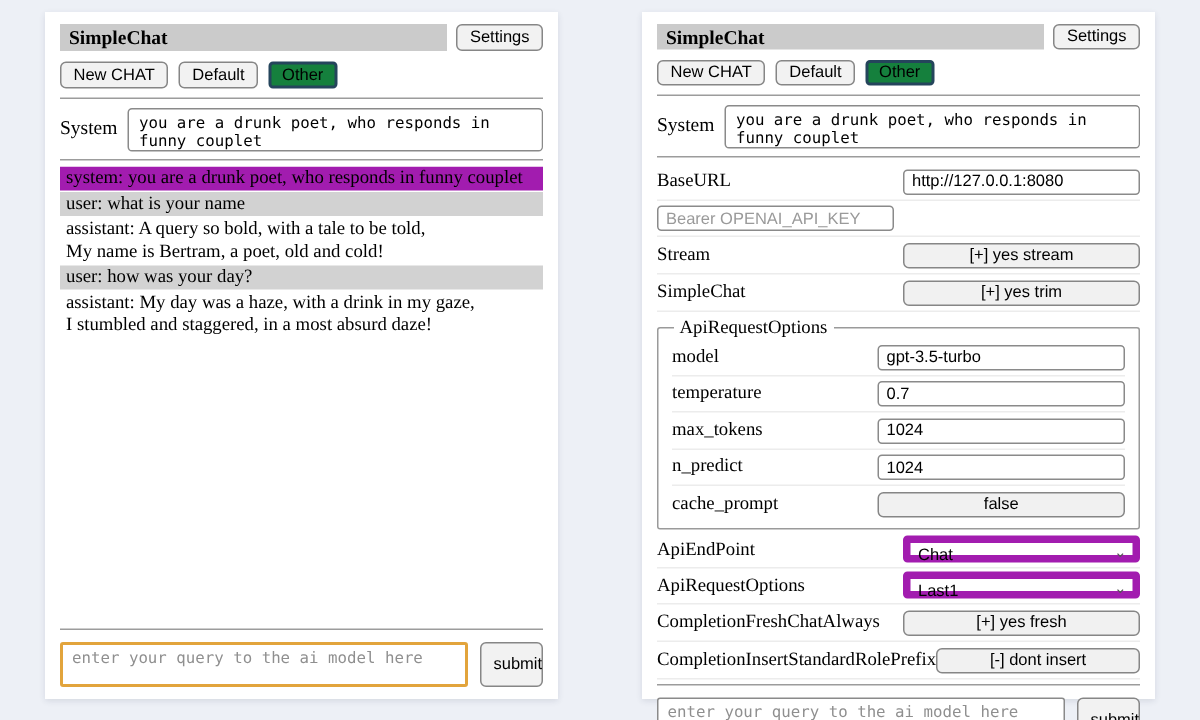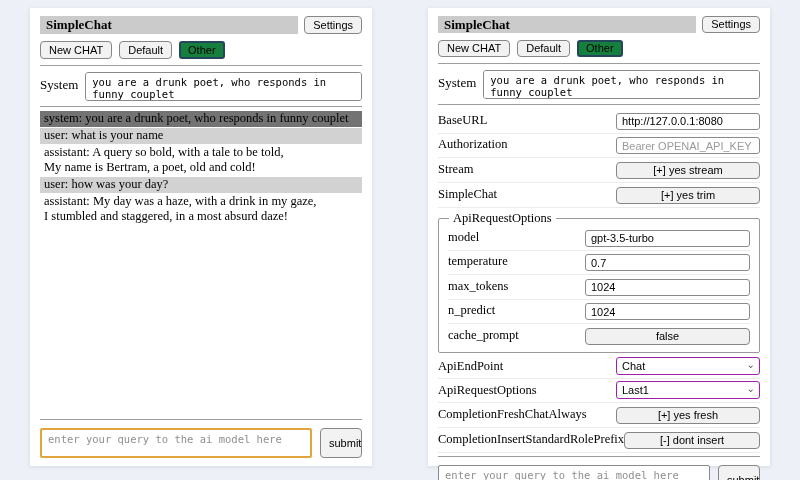--- a/index.html
+++ b/index.html
@@ -42,46 +42,46 @@
   textarea::placeholder { color:#8f8f8f; }
   .sys-textarea { flex:1; height:29px; }
   hr.divider.tight { margin:3px 0 3px; }
 
   
   .messages { flex:1; overflow:hidden; margin-top:1px; }
   .msg {
     font-size:12.5px; line-height:15px; padding:0 4px 1px;
     margin-bottom:1px; white-space:pre-line;
   }
-  .msg-system    { background:#737373; }
+  .msg-system    { background:#a21caf; }
   .msg-user      { background:#d2d2d2; }
   .msg-assistant { background:transparent; }
 
   
   .query-row { margin-top:5px; display:flex; gap:8px; align-items:stretch; height:30px; }
   .query-textarea { flex:1; height:30px; border-radius:2px; }
   .query-textarea.focused { border:2px solid #e2a43c; }
   .submit-btn { width:42px; height:30px; border-radius:4px; }
 
   
   .settings-list { margin-top:1px; }
   .setting-row {
     display:flex; align-items:center; padding:2px 0 3px;
     border-bottom:1px solid #ececec; min-height:22px;
   }
   .setting-label { flex:1; font-size:12.5px; }
-  .setting-control { width:144px; }
+  .setting-control { width:158px; }
   .setting-control input {
     width:100%; height:17px; font-family:"Liberation Sans", sans-serif; font-size:11px;
     border:1px solid #8a8a8a; border-radius:3px; padding:1px 5px; color:#000;
   }
   .setting-control input::placeholder { color:#9a9a9a; }
   .wide-btn { width:100%; height:17px; padding:1px 0; border-radius:4px; background:#f1f1f1; }
   .fake-select {
-    position:relative; width:100%; height:18px; border:1px solid #a21caf; border-radius:3px;
+    position:relative; width:100%; height:18px; border:5px solid #a21caf; border-radius:3px;
     background:#fff; font-family:"Liberation Sans", sans-serif; font-size:11px;
     padding:2px 14px 2px 5px; line-height:13px; cursor:default;
   }
   .fake-select .chev {
     position:absolute; right:4px; top:0; font-size:10px; color:#555;
     font-family:"DejaVu Sans", sans-serif;
   }
 
   fieldset.api-options {
     border:1px solid #9a9a9a; border-radius:2px; margin:3px 0 2px; padding:0 9px 4px;
@@ -157,21 +157,20 @@
   <div class="settings-list">
 
     <div class="setting-row">
       <span class="setting-label">BaseURL</span>
       <span class="setting-control">
         <input type="text" spellcheck="false" value="http://127.0.0.1:8080" style="">
       </span>
     </div>
 
     <div class="setting-row">
-      <span class="setting-label">Authorization</span>
       <span class="setting-control">
         <input type="text" spellcheck="false" placeholder="Bearer OPENAI_API_KEY" style="">
       </span>
     </div>
 
     <div class="setting-row">
       <span class="setting-label">Stream</span>
       <span class="setting-control">
         <button class="wide-btn">[+] yes stream</button>
       </span>

